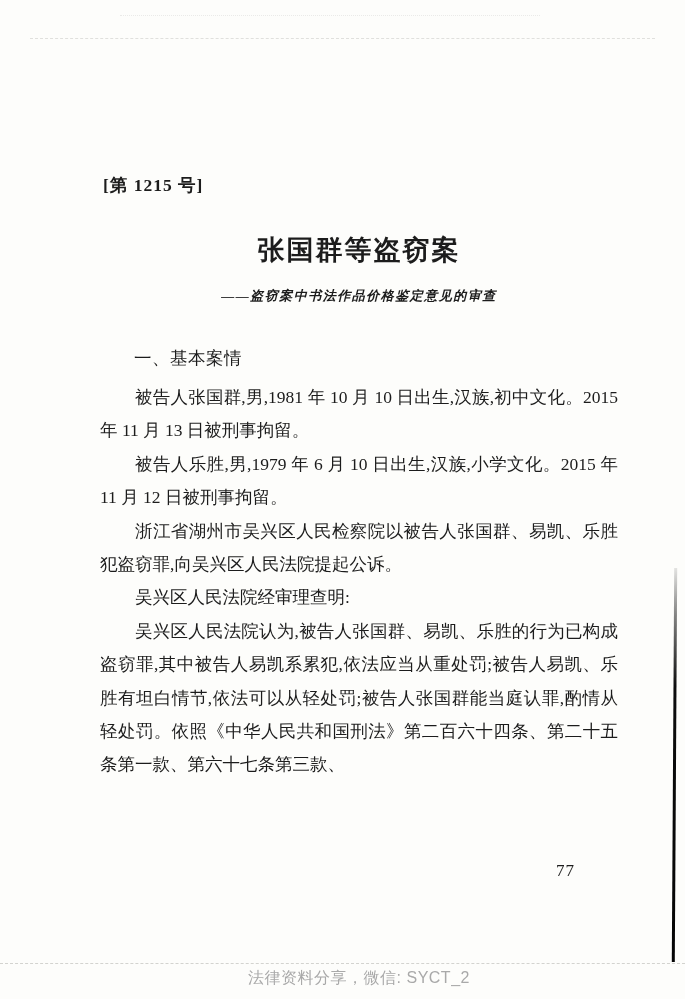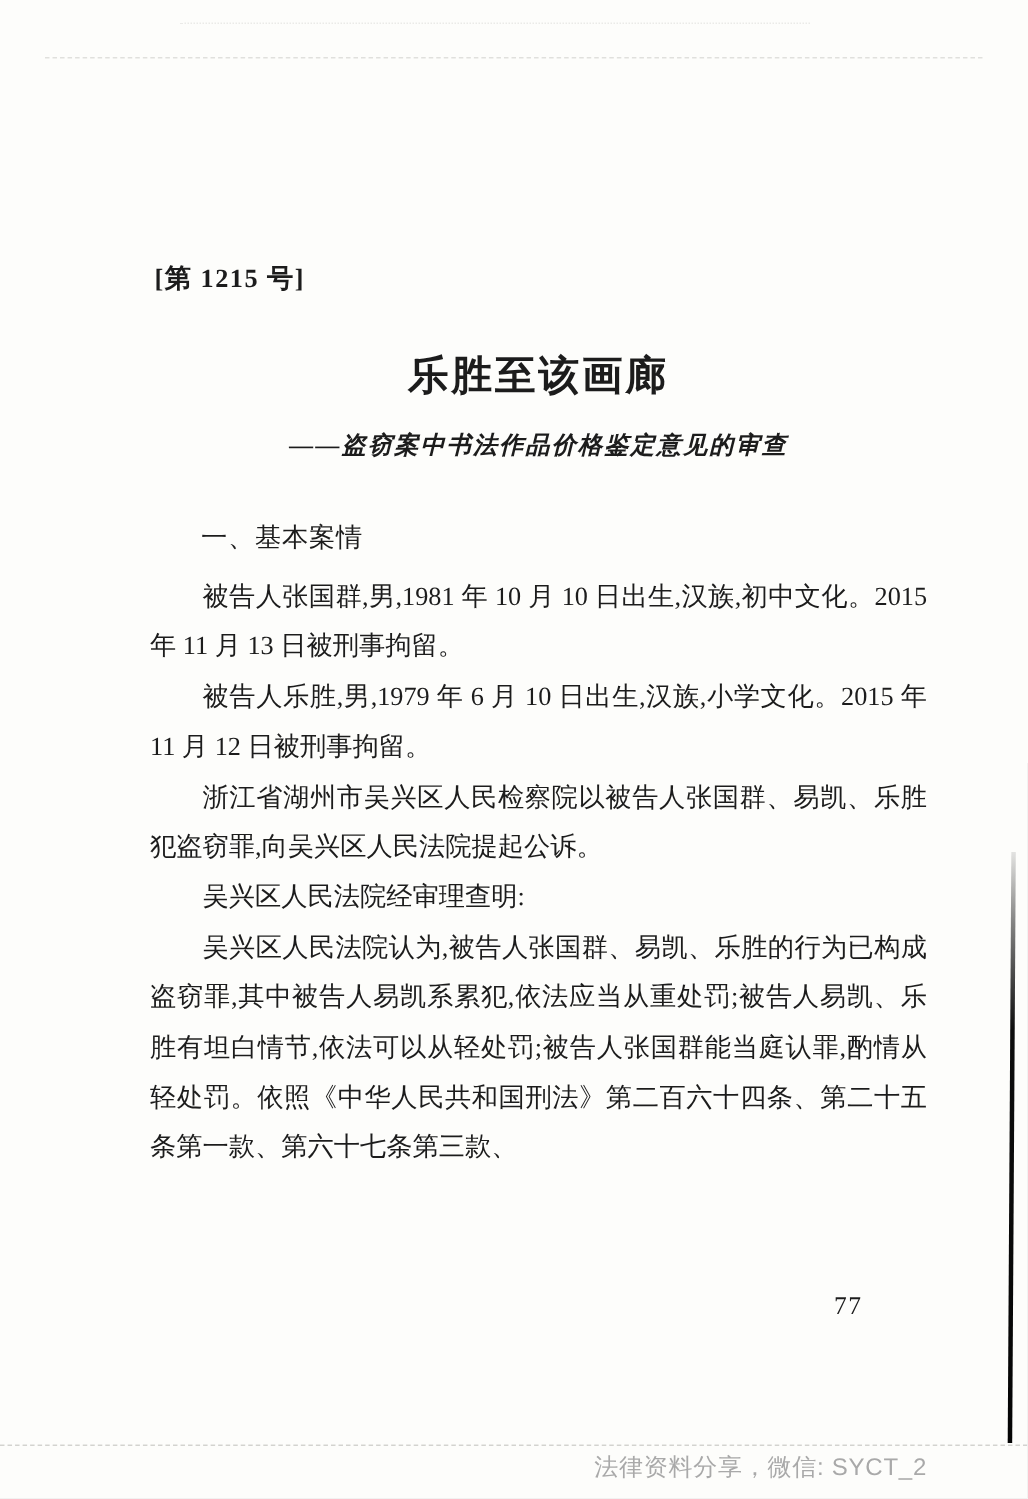--- a/index.html
+++ b/index.html
@@ -53,21 +53,21 @@
     font-size: 27px;
     font-weight: bold;
     letter-spacing: 2px;
   }
   .doc-subtitle {
     position: absolute;
     top: 287px;
     left: 100px;
     width: 518px;
     text-align: center;
-    font-size: 16px;
+    font-size: 13px;
     font-style: italic;
     font-weight: bold;
     letter-spacing: 1.5px;
   }
   .section-heading {
     position: absolute;
     top: 346px;
     left: 134px;
     font-size: 17.5px;
     font-weight: normal;
@@ -115,38 +115,38 @@
     width: 685px;
     height: 0;
     border-top: 1px dashed #cfcfcb;
     opacity: 0.9;
   }
   .watermark {
     position: absolute;
     top: 968px;
     left: 100px;
     width: 518px;
-    text-align: right;
+    text-align: center;
     font-family: "Liberation Sans", "DejaVu Sans", sans-serif;
     font-size: 16px;
     color: #a9a9a9;
     letter-spacing: 0.5px;
   }
 </style>
 </head>
 <body>
 
 <div class="page">
 
   <div class="scan-noise-top2"></div>
   <div class="scan-noise-top"></div>
 
   <div class="case-number">[第 1215 号]</div>
 
-  <h1 class="doc-title" style="margin:0;">乐胜至该画廊</h1>
+  <h1 class="doc-title" style="margin:0;">张国群等盗窃案</h1>
 
   <div class="doc-subtitle">——盗窃案中书法作品价格鉴定意见的审查</div>
 
   <div class="section-heading">一、基本案情</div>
 
   <div class="body-text">
     <p>被告人张国群,男,1981 年 10 月 10 日出生,汉族,初中文化。2015 年 11 月 13 日被刑事拘留。</p>
     <p>被告人乐胜,男,1979 年 6 月 10 日出生,汉族,小学文化。2015 年 11 月 12 日被刑事拘留。</p>
     <p>浙江省湖州市吴兴区人民检察院以被告人张国群、易凯、乐胜犯盗窃罪,向吴兴区人民法院提起公诉。</p>
     <p>吴兴区人民法院经审理查明:</p>

